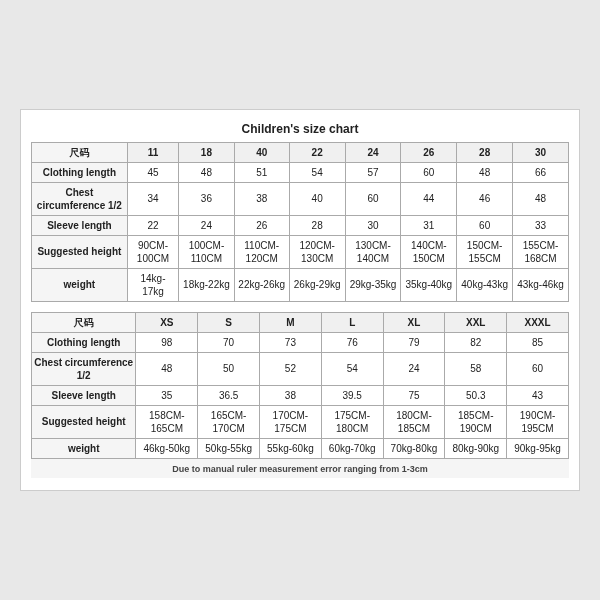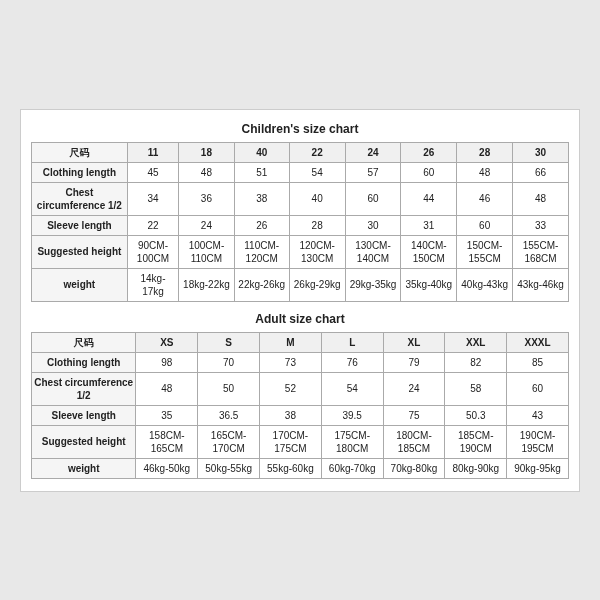--- a/index.html
+++ b/index.html
@@ -133,21 +133,20 @@
           <td>29kg-35kg</td>
           <td>35kg-40kg</td>
           <td>40kg-43kg</td>
           <td>43kg-46kg</td>
         </tr>
       </tbody>
   </table>
 
   <div class="section-divider"></div>
 
-  <div class="chart-title">Adult size chart</div>
   <table>
     <thead>
       <tr>
       <th>尺码</th>
           <th>XS</th>
           <th>S</th>
           <th>M</th>
           <th>L</th>
           <th>XL</th>
           <th>XXL</th>
@@ -201,14 +200,21 @@
           <td>50kg-55kg</td>
           <td>55kg-60kg</td>
           <td>60kg-70kg</td>
           <td>70kg-80kg</td>
           <td>80kg-90kg</td>
           <td>90kg-95kg</td>
         </tr>
       </tbody>
   </table>
 
+  <table>
+    <tbody>
+      <tr class="note-row">
+        <td>Due to manual ruler measurement error ranging from 1-3cm</td>
+      </tr>
+    </tbody>
+  </table>
 
 </div>
 
 </body></html>

